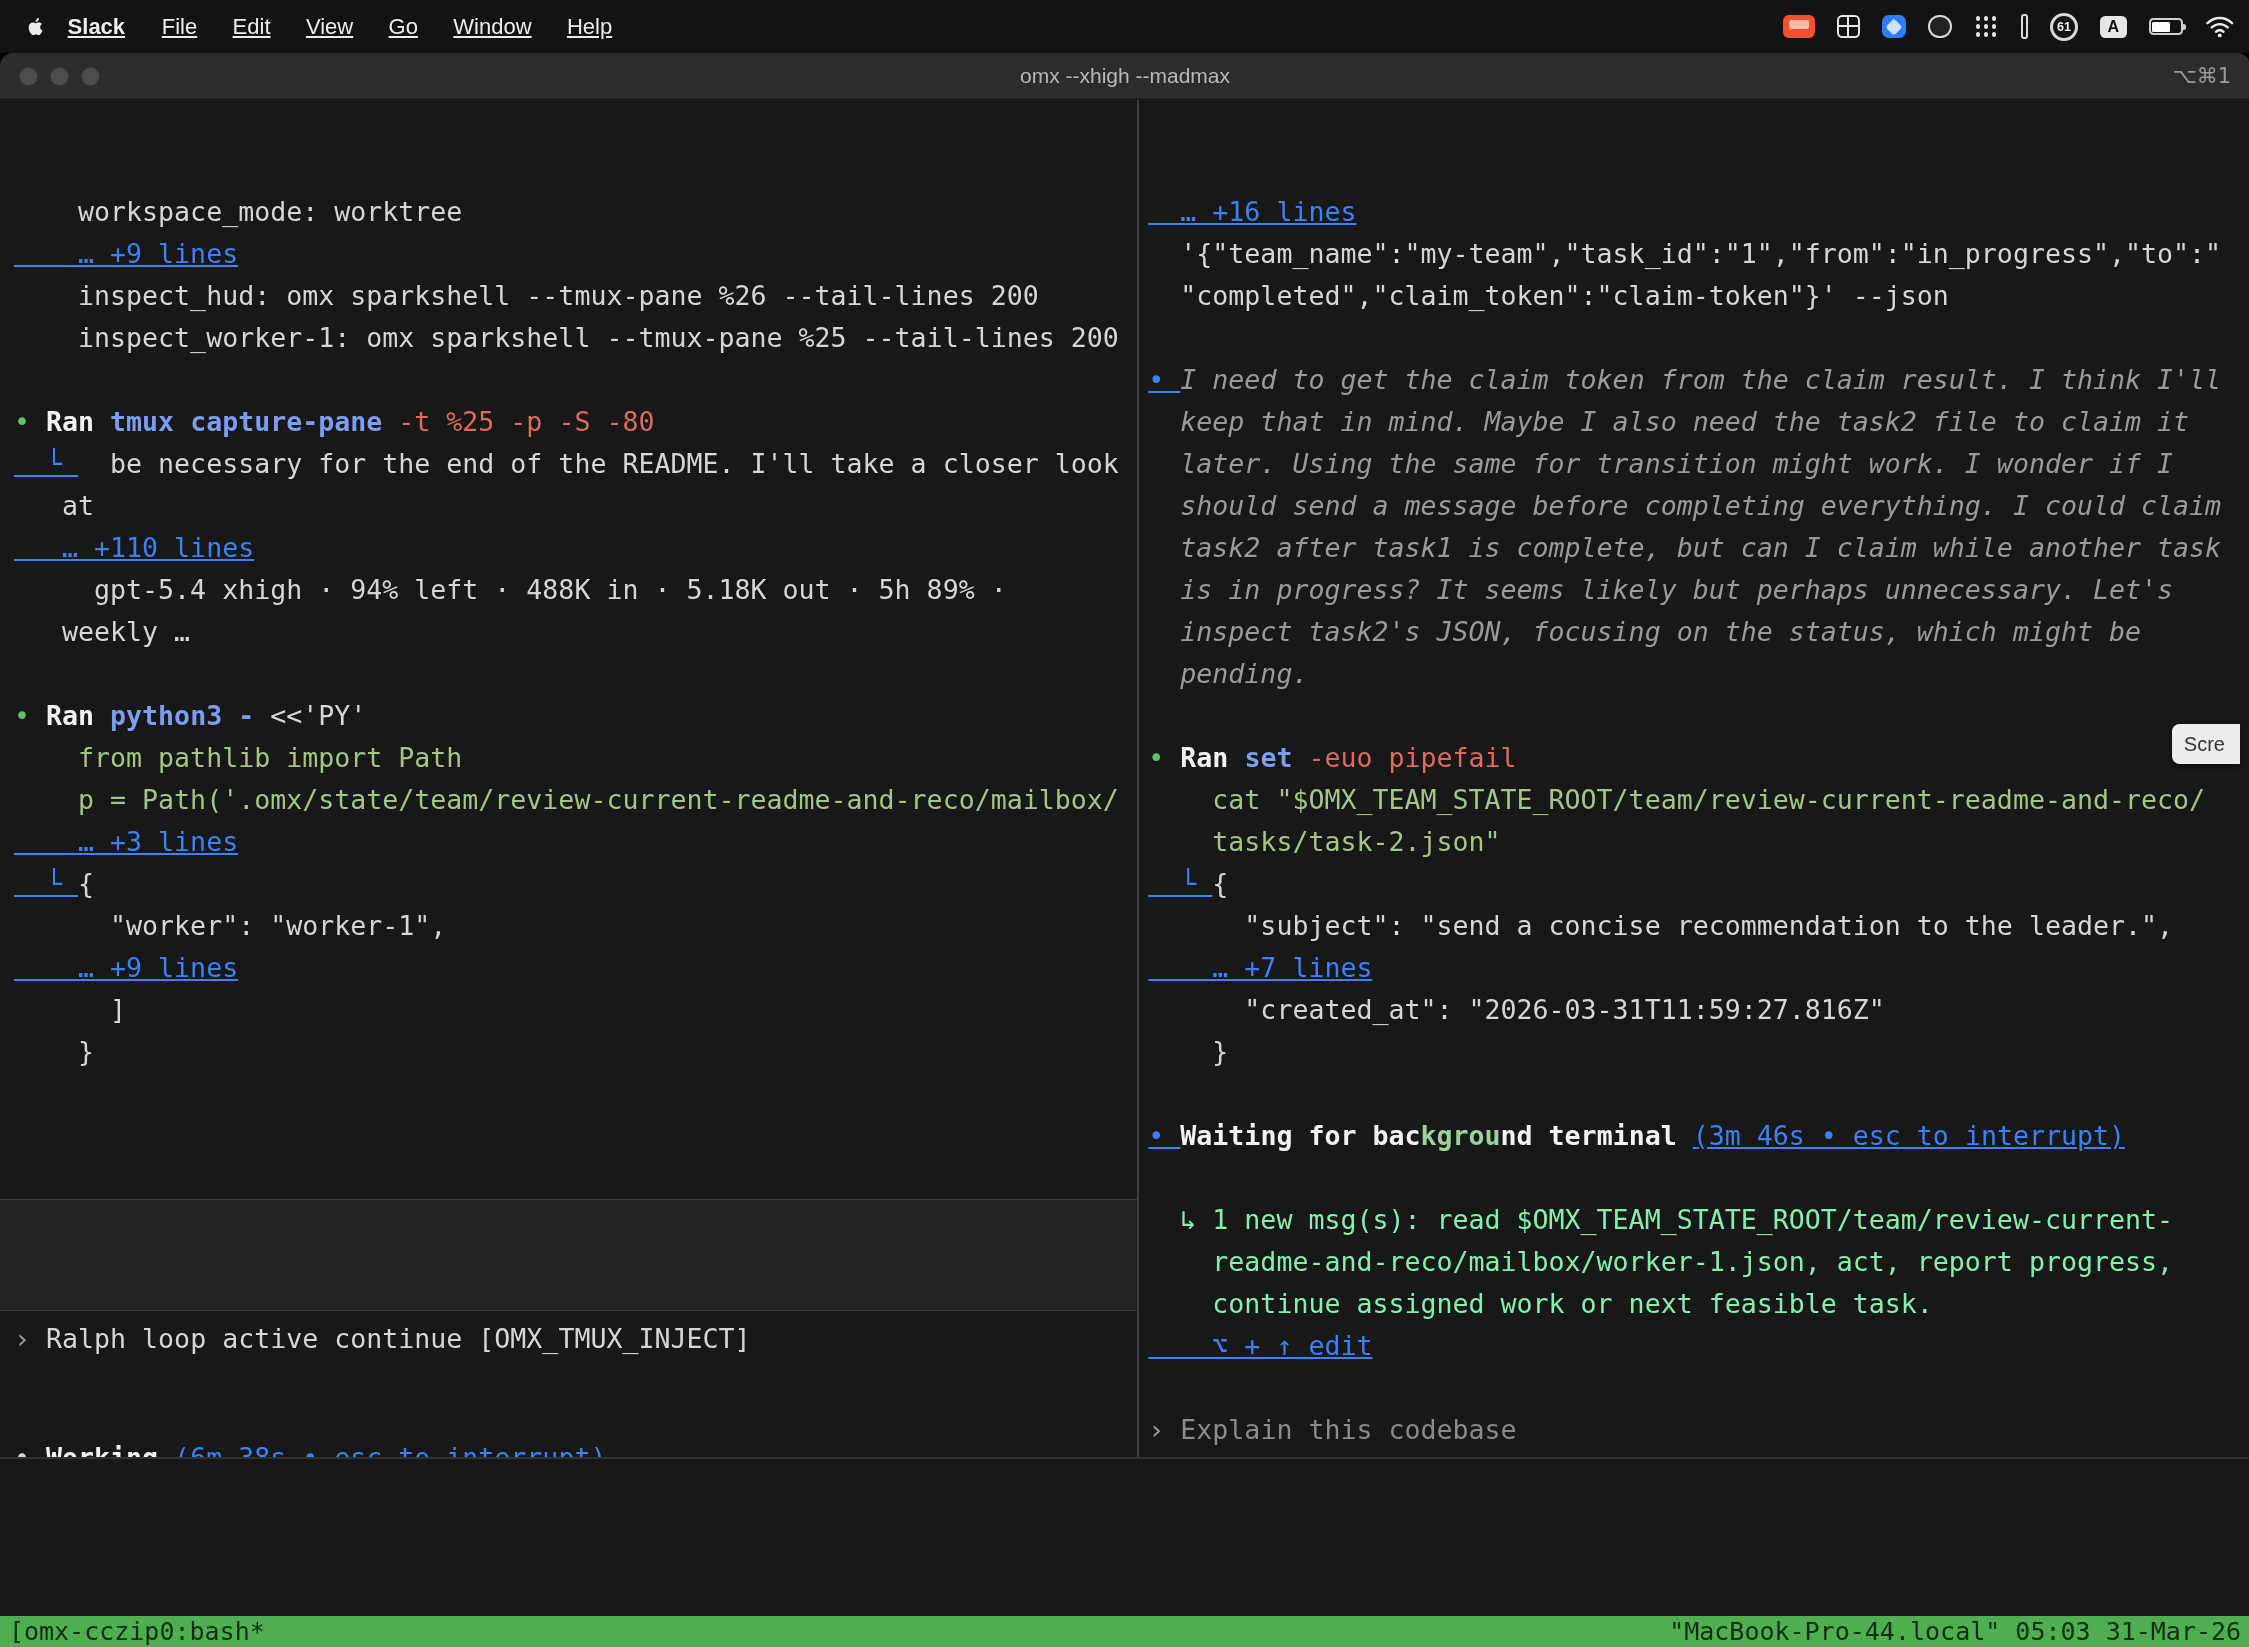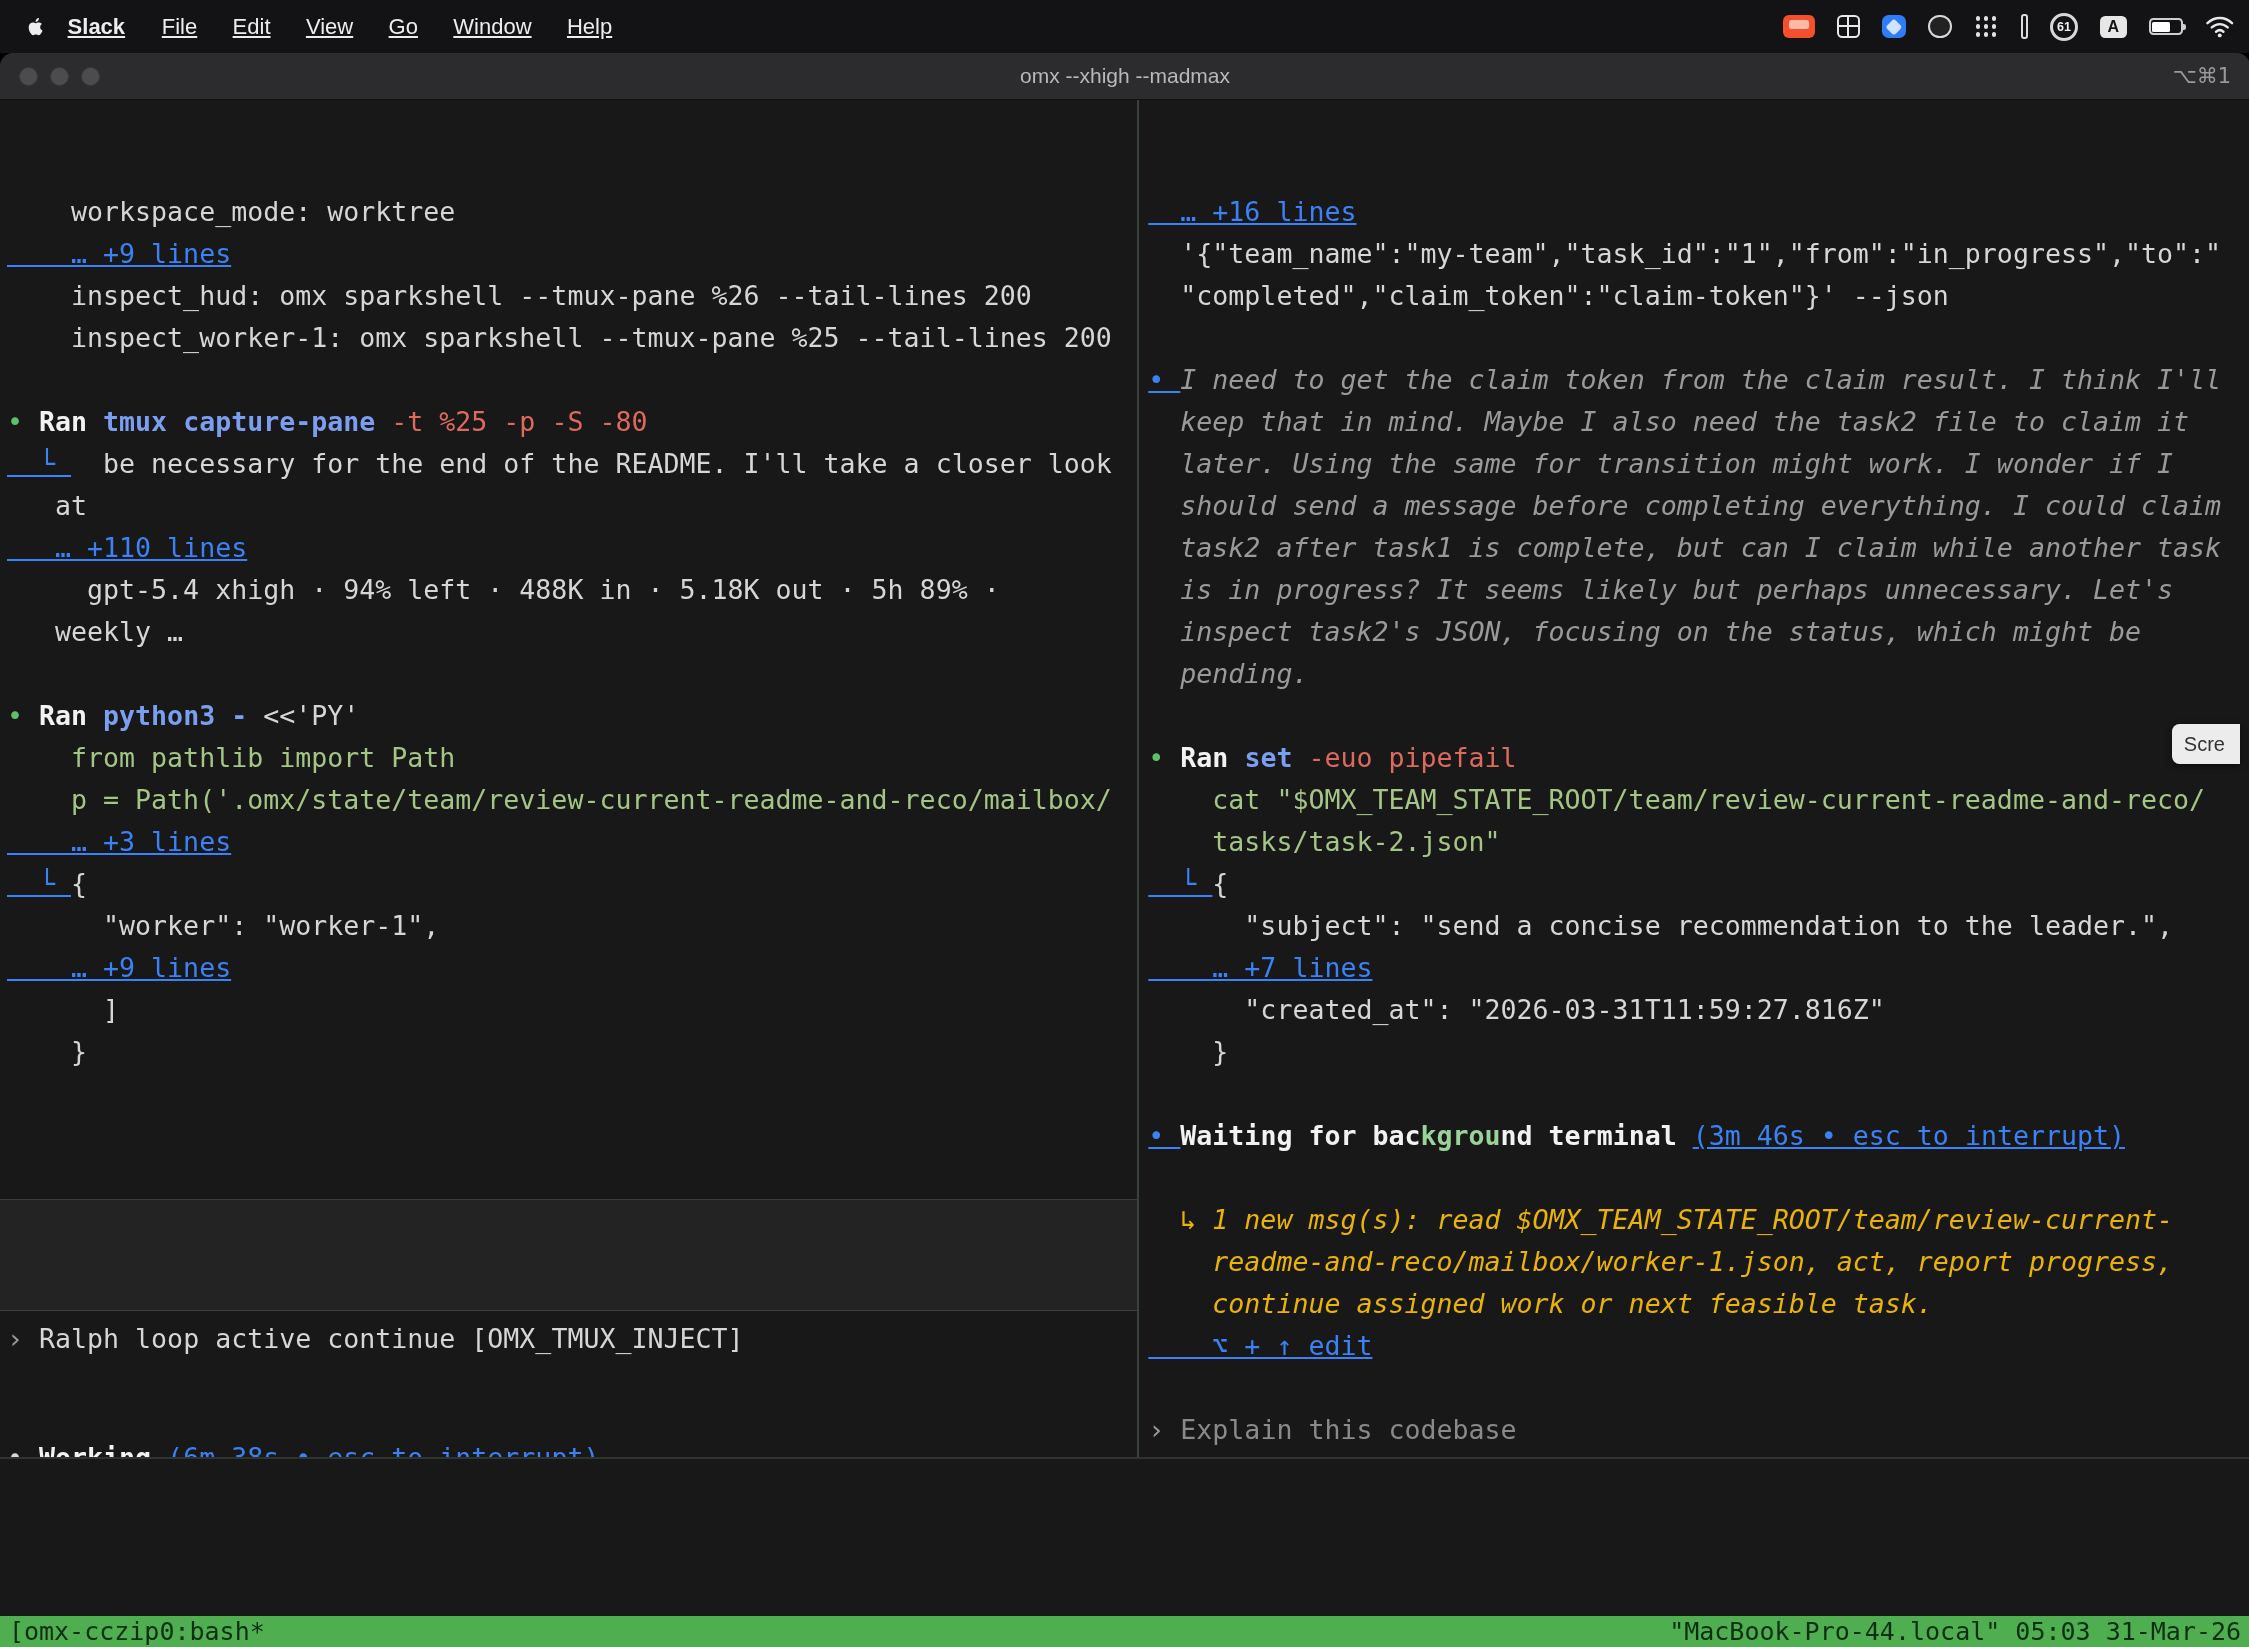--- a/index.html
+++ b/index.html
@@ -42,35 +42,35 @@
     color:#b9b9b9; font-size:21px; }
   .lights { position:absolute; left:19px; top:0; bottom:0; display:flex; align-items:center; gap:11.8px; }
   .light { width:19px; height:19px; border-radius:50%; background:#4c4c4e; border:0.7px solid #3a3a3c; }
   .tb-shortcut { position:absolute; right:19px; top:0; bottom:0; display:flex; align-items:center; color:#9a9a9a; font-family:"DejaVu Sans",sans-serif; }
 
   
   .term { position:absolute; top:47px; left:0; right:0; bottom:0; background:#181818;
     font-family:"DejaVu Sans Mono","DejaVu Sans",monospace; font-size:26.6px; line-height:42px;
     color:#d6d6d6; overflow:hidden; }
   .pane { position:absolute; top:0; height:1357px; overflow:hidden; padding-top:6.6px; white-space:pre; }
-  .pane-left { left:0; width:1137px; padding-left:7px; }
+  .pane-left { left:0; width:1137px; padding-left:14px; }
   .pane-right { left:1138px; right:0; padding-left:10.3px; }
   .vdivider { position:absolute; left:1137px; top:0; width:1.5px; height:1357px; background:#3a403a; }
   .hdivider { position:absolute; left:0; right:0; top:1357px; height:1.5px; background:#30342f; }
   .tline { height:42px; white-space:pre; overflow:hidden; }
 
   .fg   { color:#d6d6d6; }
   .dim  { color:#3b82f6;text-decoration:underline; }
   .bold { color:#f2f2f2; font-weight:bold; }
   .blue { color:#7c9ef0; font-weight:bold; }
   .red  { color:#de6a5e; }
   .green{ color:#a3c585; }
   .grn  { color:#5fc06a; }
   .it   { color:#9a9a9a; font-style:italic; }
-  .itl  { color:#eab308; font-style:italic; }
+  .itl  { color:#86efac; }
   .ph   { color:#8a8a8a; }
   .dimp { color:#9a9a9a; }
   .sh   { color:#9ad39a; font-weight:bold;text-align:right; }
 
   .strip { background:#232323; border-top:1.5px solid #3d3d3d; border-bottom:1.5px solid #3d3d3d;
     margin-left:-14px; padding-left:14px; width:1234px; }
   .inject-strip { height:112px; padding-top:34px; }
 
   .omx-line { position:absolute; left:10.3px; right:0; top:1364px; height:42px; white-space:pre; overflow:hidden; }
 

